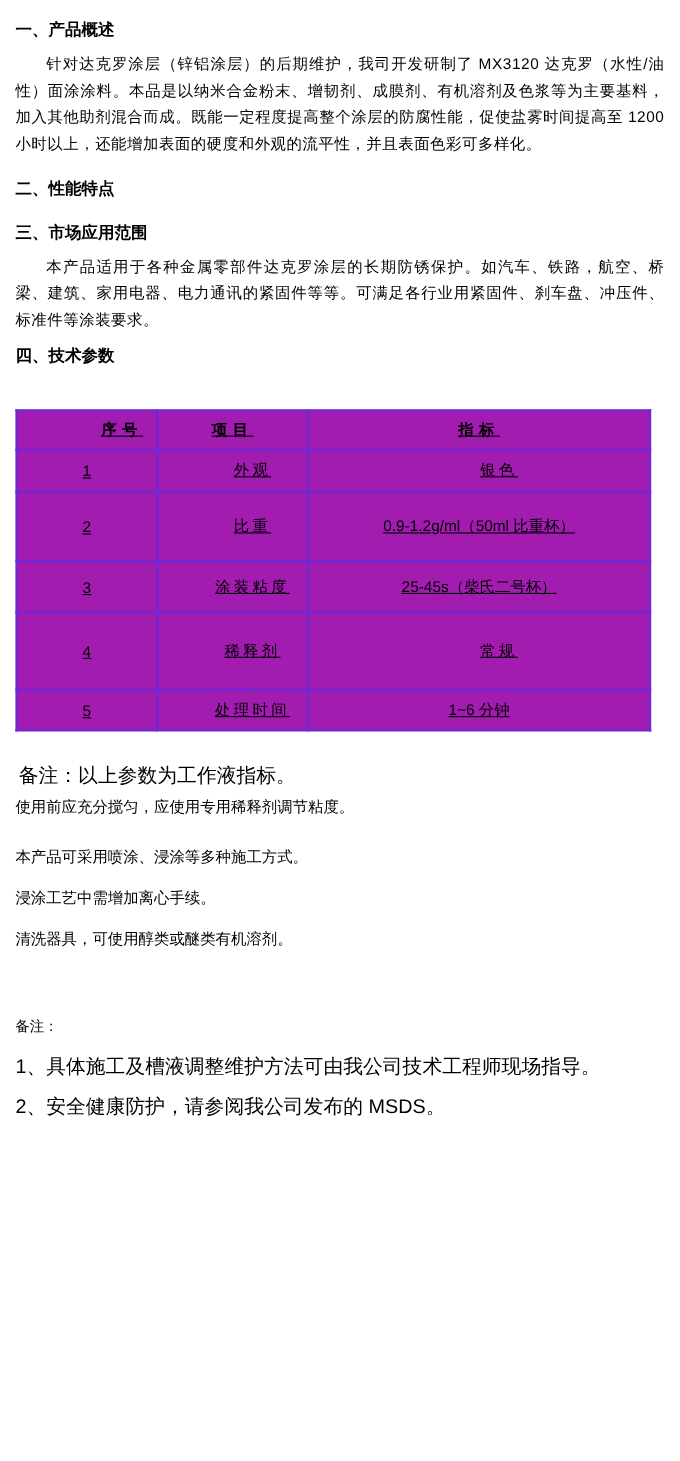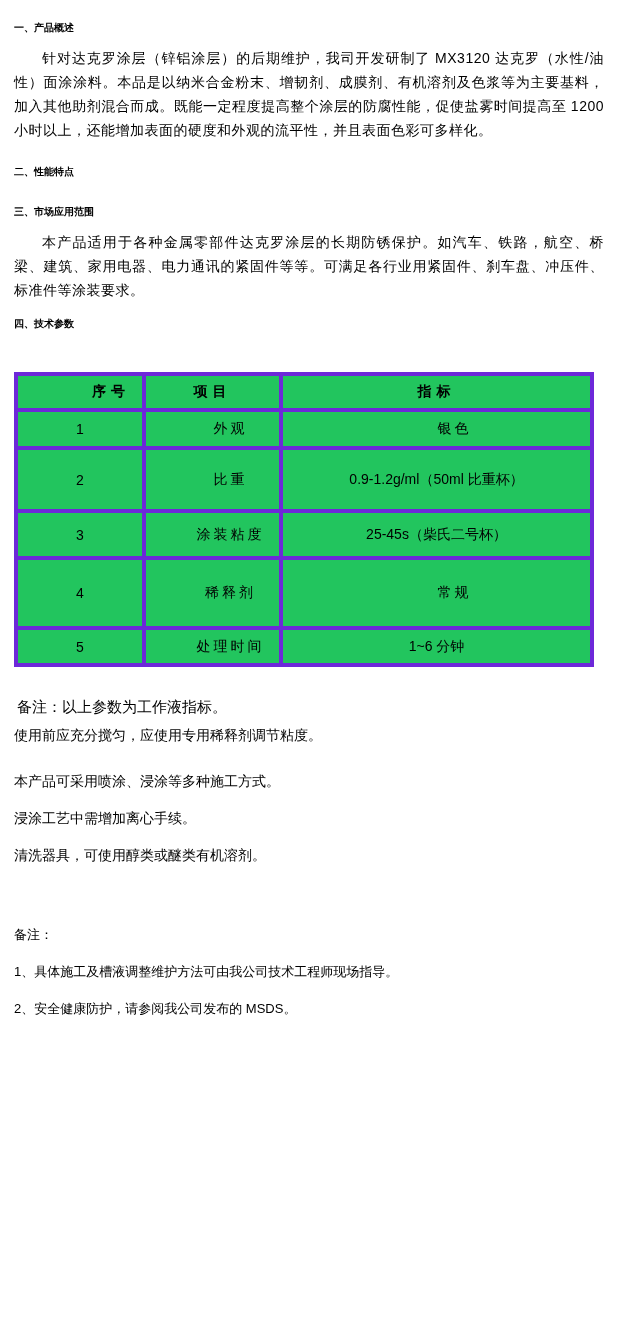--- a/index.html
+++ b/index.html
@@ -9,21 +9,21 @@
     min-height: 1328px;
     background: #ffffff;
     color: #000000;
     font-family: "Liberation Sans", "DejaVu Sans", sans-serif;
     font-size: 14px;
   }
   .doc {
     padding: 16px 14px 30px 14px;
   }
   h2.sec-heading {
-    font-size: 10px;
+    font-size: 15px;
     font-weight: 700;
     line-height: 20px;
     margin: 20px 0 0 0;
     color: #000000;
   }
   h2.sec-heading.first { margin-top: 2px; }
   h2.sec-heading.tight { margin-top: 12px; }
   h2.sec-heading.after-note { margin-top: 24px; }
   p.body-para {
     margin: 8px 0 0 0;
@@ -32,59 +32,60 @@
     text-indent: 2em;
     letter-spacing: 0.5px;
   }
   table.tech-table {
     border-collapse: collapse;
     table-layout: fixed;
     width: 576px;
     margin-top: 38px;
   }
   .tech-table th, .tech-table td {
-    border: 4px solid #6d28d9;
+    border: 2px solid #6d28d9;
     text-align: center;
     vertical-align: middle;
     padding: 0;
     font-size: 14px;
-    background: #22c55e;
+    background: #a21caf;
+    text-decoration: underline;
   }
   .tech-table th {
     font-weight: 700;
     letter-spacing: 5px;
   }
   .tech-table th.th-index {
     text-align: right;
     padding-right: 12px;
   }
   .tech-table td.cell-cn { letter-spacing: 3px; padding-left: 36px; }
   tr.r-head  { height: 36px; }
   tr.r-1 { height: 38px; }
   tr.r-2 { height: 63px; }
   tr.r-3 { height: 47px; }
   tr.r-4 { height: 70px; }
   tr.r-5 { height: 37px; }
   p.table-note {
-    font-size: 15px;
+    font-size: 18px;
     line-height: 20px;
     margin: 30px 0 0 3px;
   }
   p.s5-line {
     margin: 0;
     line-height: 37px;
   }
   p.s5-line.first { margin-top: 9px; }
   p.foot-label {
     font-size: 13px;
     line-height: 37px;
     margin: 42px 0 0 0;
   }
   p.foot-item {
-    font-size: 13px;
+    font-size: 18px;
     line-height: 37px;
     margin: 0;
   }
 </style>
 </head>
 <body>
 
 <main class="doc">
 
   <h2 class="sec-heading first">一、产品概述</h2>

